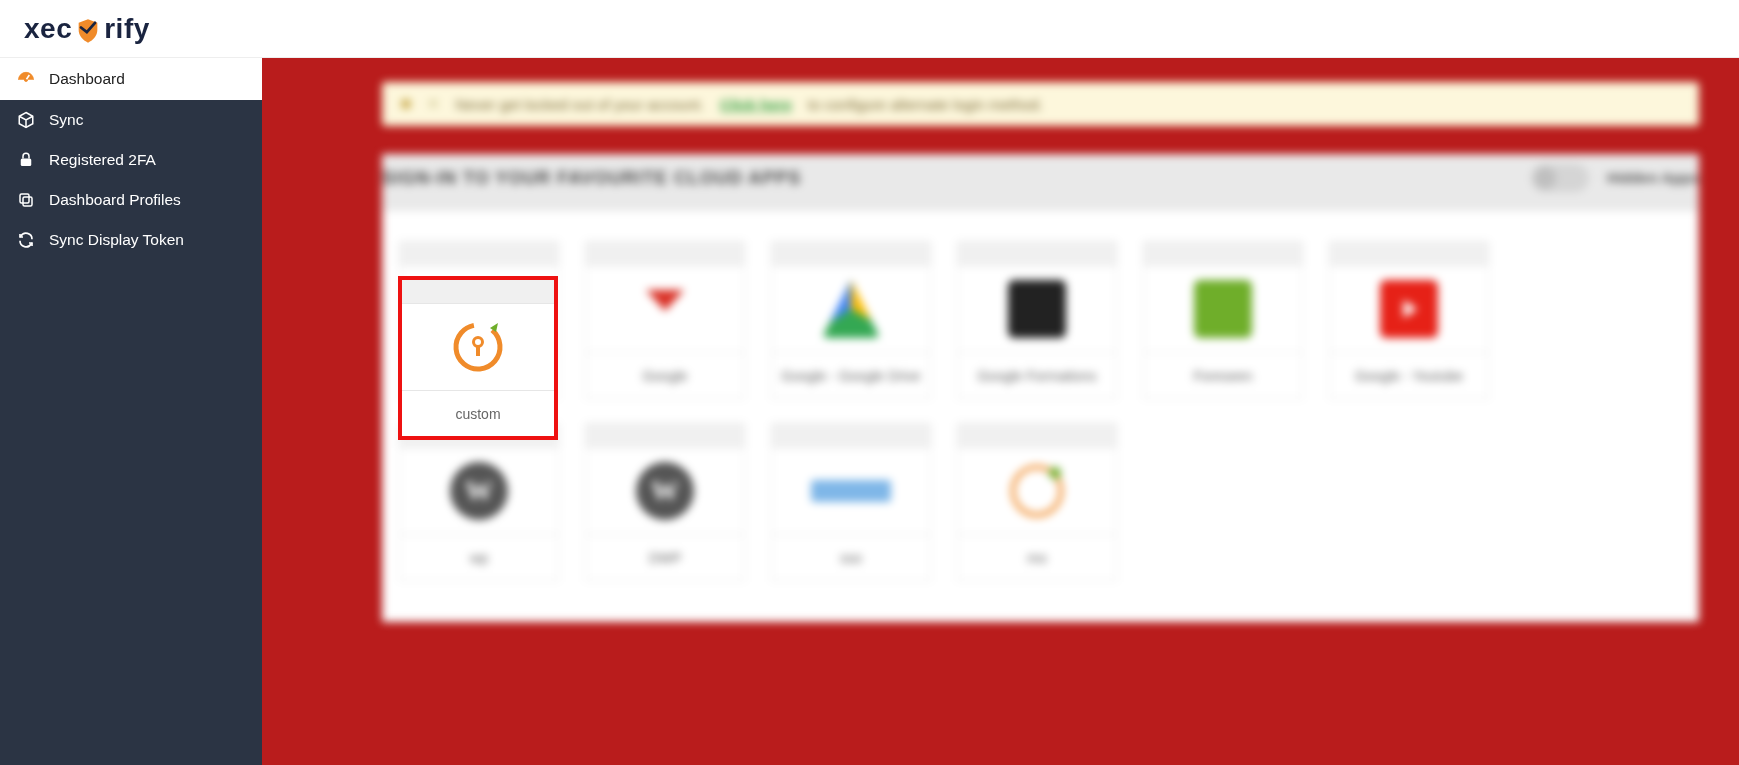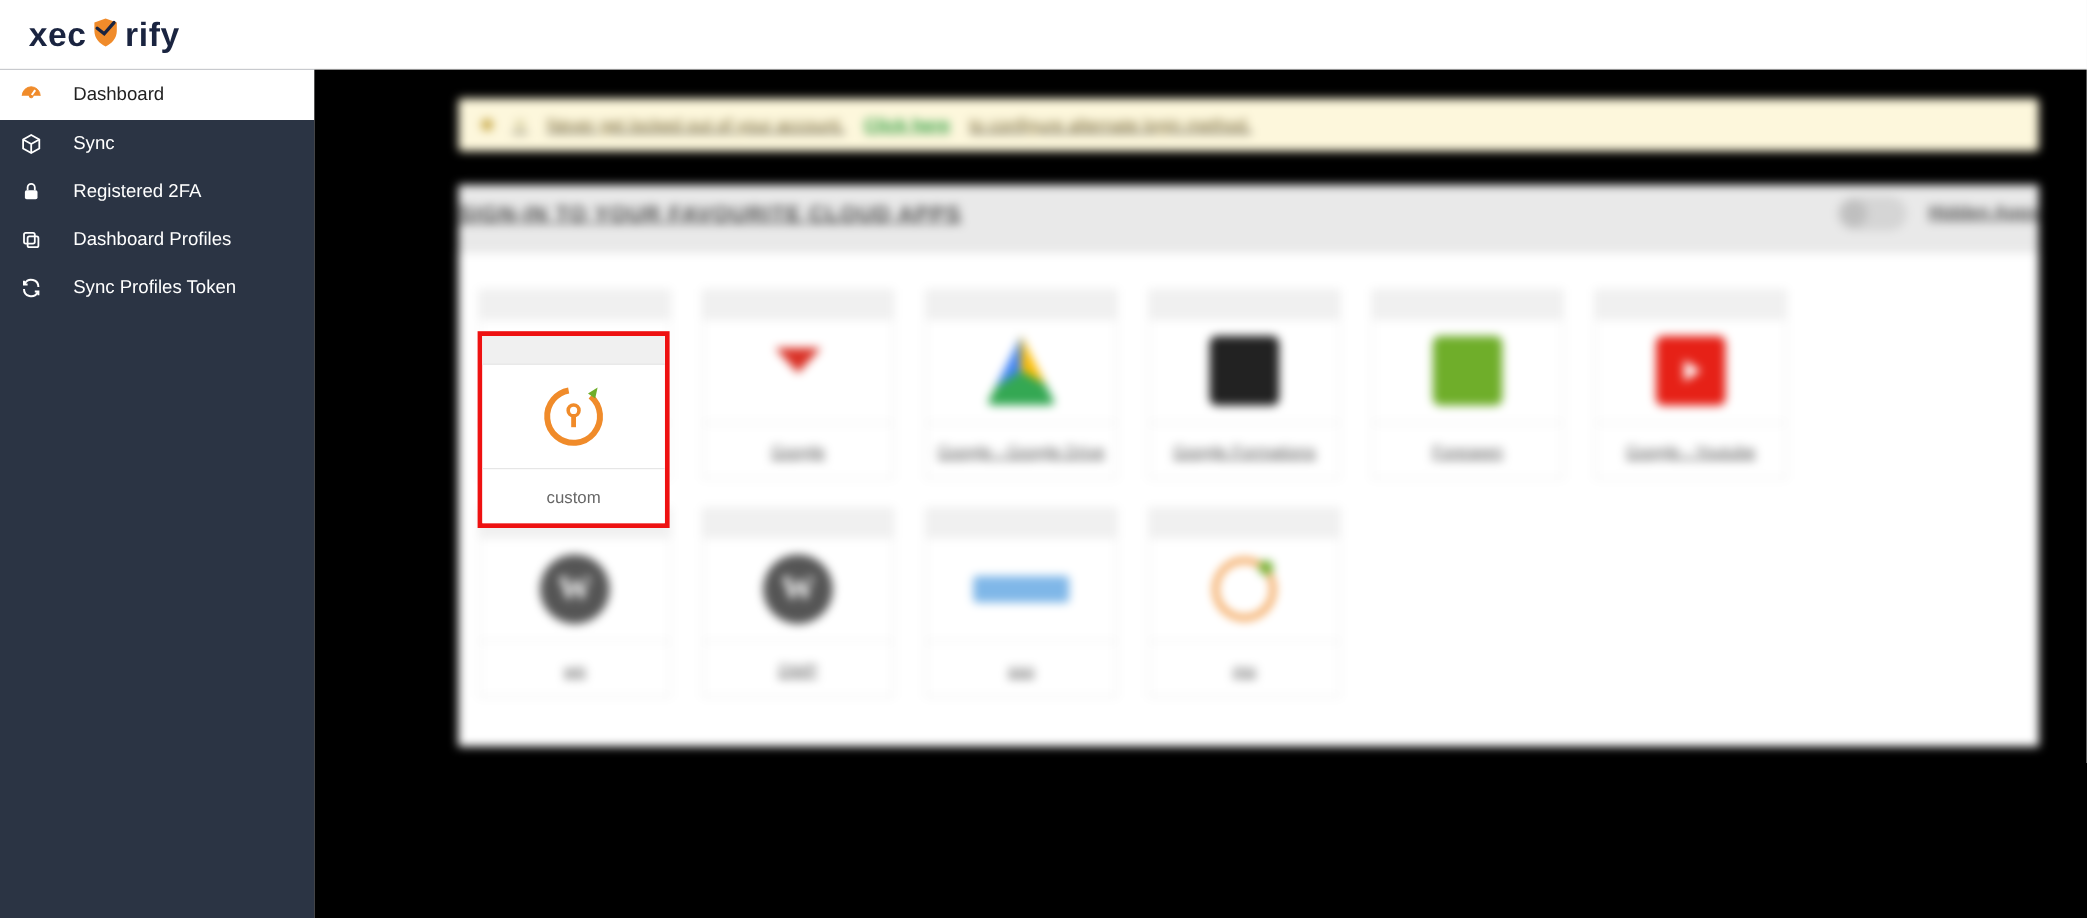--- a/index.html
+++ b/index.html
@@ -8,60 +8,59 @@
 
   
   .header {
     height: 58px;
     background: #fff;
     display: flex;
     align-items: center;
     padding: 0 24px;
     border-bottom: 1px solid #eee;
   }
-  .logo { display: flex; align-items: flex-start; font-size: 28px; font-weight: 700; color: #1a2440; letter-spacing: 0.5px; }
+  .logo { display: flex; align-items: flex-end; font-size: 28px; font-weight: 700; color: #1a2440; letter-spacing: 0.5px; }
   .logo .shield { margin: 0 2px; display: inline-flex; }
 
   
   .shell { flex: 1; display: flex; min-height: 0; }
 
   
   .sidebar {
     width: 262px;
     background: #2b3444;
     color: #fff;
     display: flex;
     flex-direction: column;
     padding-top: 0;
   }
   .nav-item {
     display: flex;
     align-items: center;
-    gap: 25px;
+    gap: 13px;
     padding: 11px 16px;
     font-size: 15.5px;
     color: #fff;
     cursor: pointer;
   }
   .nav-item.active {
     background: #fff;
     color: #222;
   }
   .nav-item .nav-icon { width: 20px; display:flex; justify-content:center; }
   .nav-item.active .nav-icon svg path,
   .nav-item.active .nav-icon svg circle { stroke: #f08b2a; fill:#f08b2a; }
 
   
   .main {
     flex: 1;
-    background: #000000;
+    background: #b91c1c;
     padding: 24px 40px 24px 120px;
     overflow: auto;
     position: relative;
-    text-decoration: underline;
   }
 
   
   .blur-layer { filter: blur(4px); pointer-events: none; }
 
   
   .alert {
     background: #fdf7dc;
     border: 1px solid #eee7c2;
     border-radius: 3px;
@@ -216,21 +215,21 @@
       <span>Dashboard Profiles</span>
     </div>
     <div class="nav-item">
       <span class="nav-icon">
         <svg width="18" height="18" viewBox="0 0 24 24" fill="none" stroke="#fff" stroke-width="2.2">
             <path d="M20 11A8 8 0 0 0 5 7l-1 1"></path>
             <path d="M4 13a8 8 0 0 0 15 4l1-1"></path>
             <path d="M4 4v4h4M20 20v-4h-4"></path>
           </svg>
       </span>
-      <span>Sync Profiles Token</span>
+      <span>Sync Display Token</span>
     </div>
   </nav>
 
   <main class="main">
 
     <div class="blur-layer">
       <div class="alert">
         <span class="dot"></span>
         <span style="color:#c0b77a">✕</span>
         <span>Never get locked out of your account.</span>

